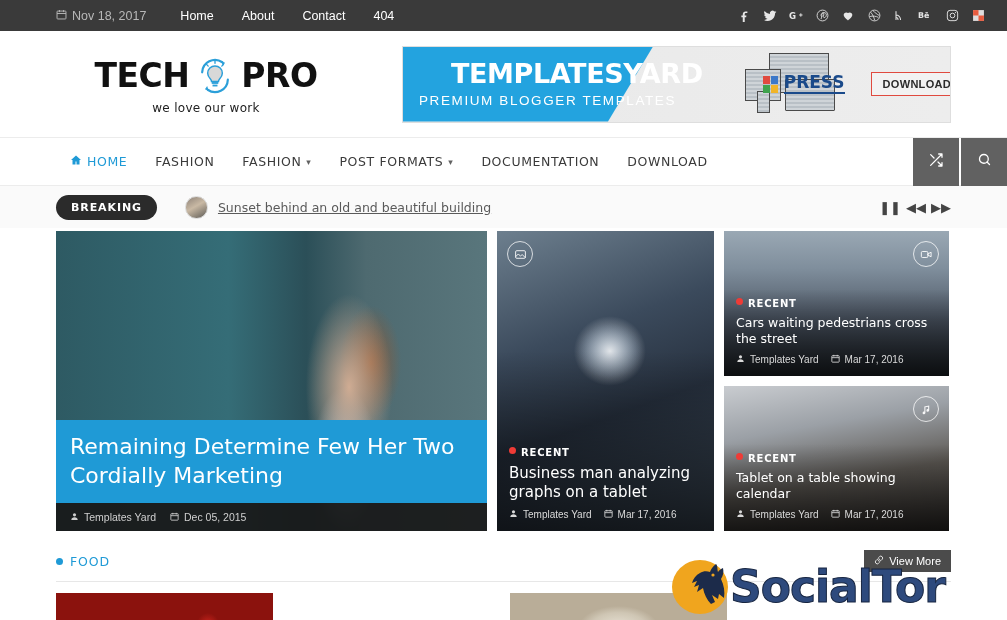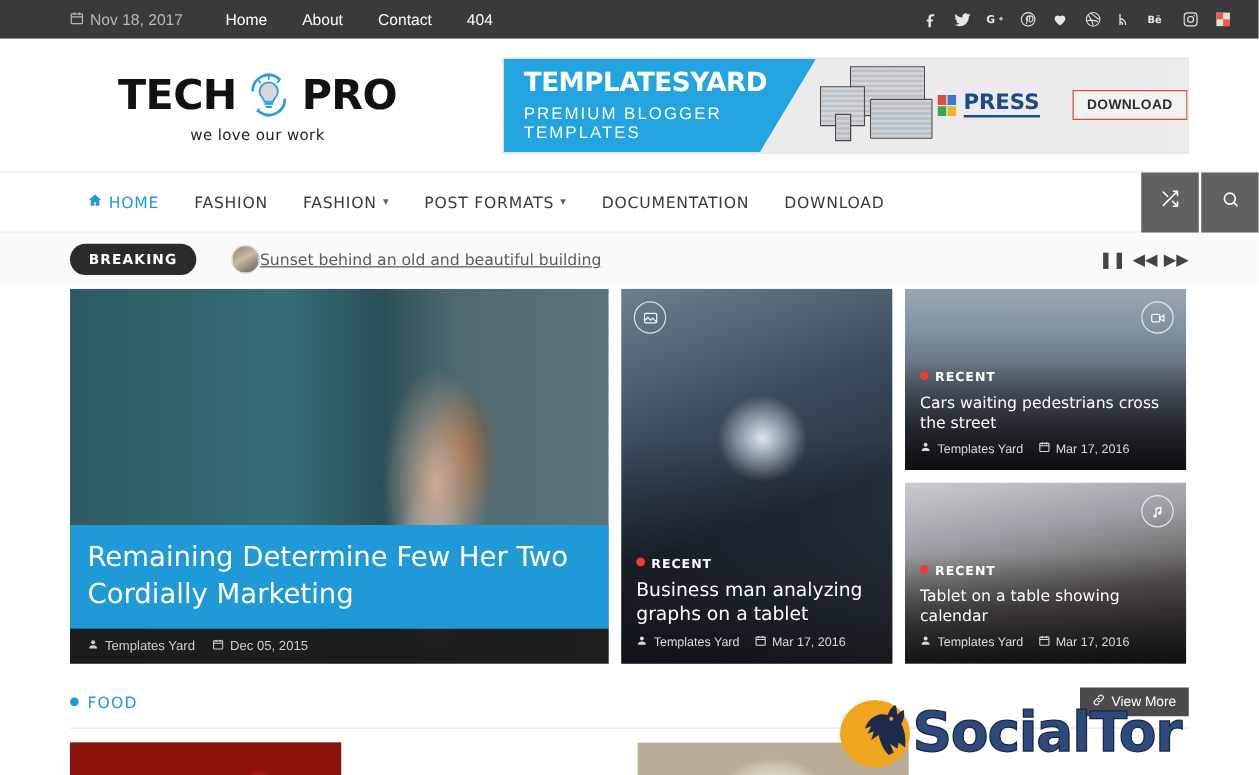--- a/index.html
+++ b/index.html
@@ -67,21 +67,21 @@
     display: flex; align-items: center;
   }
   .banner-blue {
     position: absolute; left: 0; top: 0; height: 100%; width: 250px;
     background: #23a3df;
     clip-path: polygon(0 0, 100% 0, 82% 100%, 0 100%);
   }
   .banner-txt { position: relative; z-index: 2; padding-left: 16px; }
   .banner-t1 {
     font-family: "DejaVu Sans", sans-serif;
-    color:#fff; font-weight: bold; font-size: 21px; letter-spacing: -0.4px; line-height: 1;
+    color:#fff; font-weight: bold; font-size: 27px; letter-spacing: -0.4px; line-height: 1; margin-left: 32px;
   }
   .banner-t2 {
     color:#fff; font-size: 13.5px; letter-spacing: 1.6px; margin-top: 6px;
   }
   .banner-devices {
     position: relative; z-index: 2; margin-left: 38px;
     width: 110px; height: 62px;
   }
   .dev { position: absolute; background: #fff; border: 1.5px solid #4a4a4a; }
   .dev i {
@@ -141,21 +141,21 @@
     background: #2b2b2b; color: #fff; border-radius: 13px;
     font-size: 11px; font-weight: bold; letter-spacing: .9px;
     padding: 6px 15px; font-family: "DejaVu Sans", sans-serif;
   }
   .break-thumb {
     width: 23px; height: 23px; border-radius: 50%; margin-left: 28px;
     background: linear-gradient(150deg,#8d8278 0%,#c9b9a4 45%,#5d5a55 100%);
     border: 1px solid #d9d9d9; flex: 0 0 23px;
   }
   .break-title {
-    font-size: 12.5px; color: #5a5a5a;
+    margin-left: 10px; font-size: 12.5px; color: #5a5a5a;
     font-family: "DejaVu Sans", sans-serif;
   }
   .ticker-ctrl {
     margin-left: auto; display: flex; align-items: center; gap: 5px; color: #444;
   }
   .ticker-ctrl span { cursor: pointer; font-size: 13px; line-height: 1; }
 
   
   .feat {
     padding: 0 56px; display: flex; gap: 10px; margin-top: 3px;

